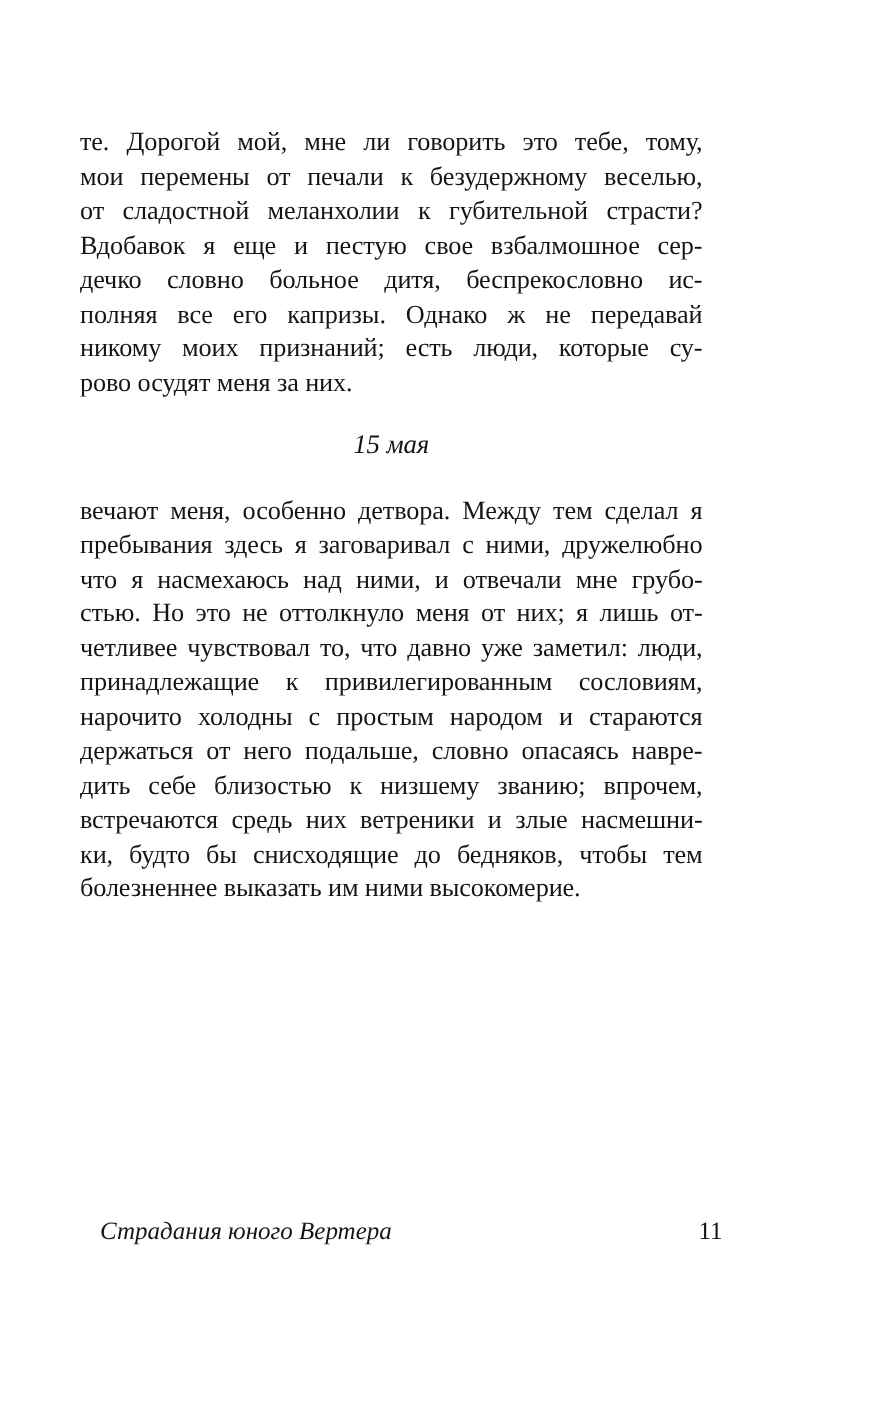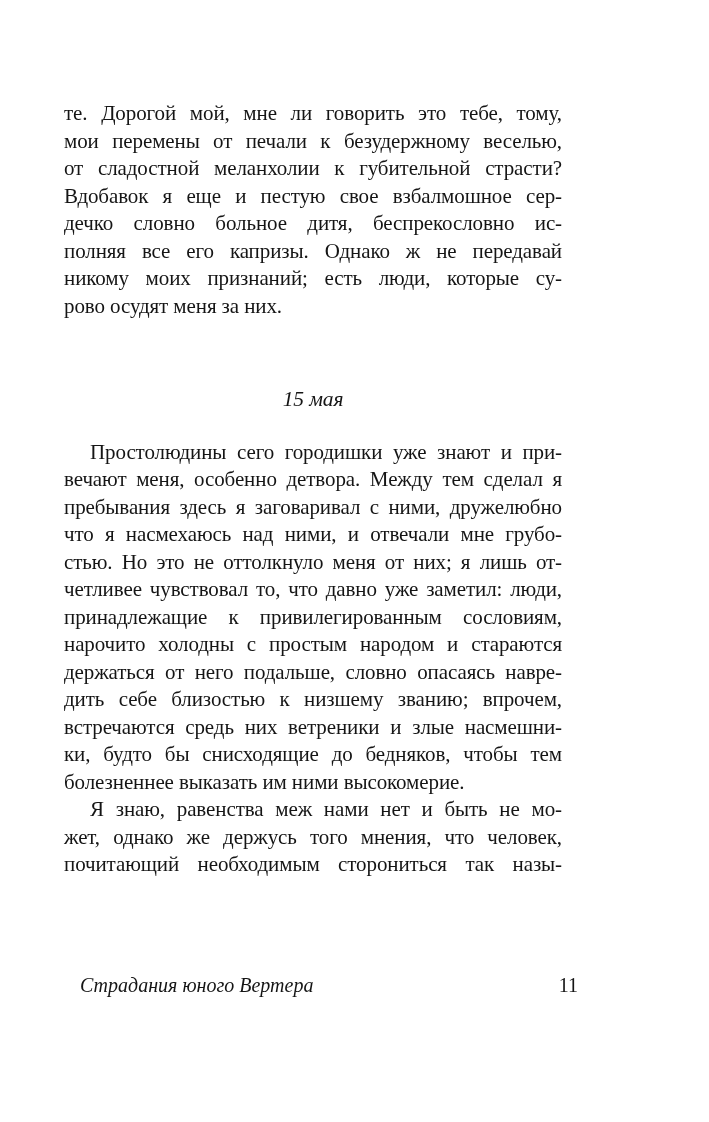--- a/index.html
+++ b/index.html
@@ -38,21 +38,21 @@
     text-align-last: left;
   }
   .tl.indent {
     text-indent: 26px;
   }
   .date-heading {
     font-style: italic;
     text-align: center;
     font-size: 21.5px;
     line-height: 27.5px;
-    margin: 66px 0 25px 0;
+    margin: 22px 0 25px 0;
   }
   .footer {
     position: absolute;
     left: 80px;
     top: 972px;
     width: 498px;
     display: flex;
     justify-content: space-between;
     align-items: center;
     font-size: 20px;
@@ -75,40 +75,34 @@
       <div class="tl">Вдобавок я еще и пестую свое взбалмошное сер-</div>
       <div class="tl">дечко словно больное дитя, беспрекословно ис-</div>
       <div class="tl">полняя все его капризы. Однако ж не передавай</div>
       <div class="tl">никому моих признаний; есть люди, которые су-</div>
       <div class="tl end">рово осудят меня за них.</div>
     </div>
 
     <div class="date-heading">15 мая</div>
 
     <div class="para">
-      <div class="tl indent">Простолюдины сего городишки уже знают и при-</div>
       <div class="tl">вечают меня, особенно детвора. Между тем сделал я</div>
       <div class="tl">пребывания здесь я заговаривал с ними, дружелюбно</div>
       <div class="tl">что я насмехаюсь над ними, и отвечали мне грубо-</div>
       <div class="tl">стью. Но это не оттолкнуло меня от них; я лишь от-</div>
       <div class="tl">четливее чувствовал то, что давно уже заметил: люди,</div>
       <div class="tl">принадлежащие к привилегированным сословиям,</div>
       <div class="tl">нарочито холодны с простым народом и стараются</div>
       <div class="tl">держаться от него подальше, словно опасаясь навре-</div>
       <div class="tl">дить себе близостью к низшему званию; впрочем,</div>
       <div class="tl">встречаются средь них ветреники и злые насмешни-</div>
       <div class="tl">ки, будто бы снисходящие до бедняков, чтобы тем</div>
       <div class="tl end">болезненнее выказать им ними высокомерие.</div>
     </div>
 
-    <div class="para">
-      <div class="tl indent">Я знаю, равенства меж нами нет и быть не мо-</div>
-      <div class="tl">жет, однако же держусь того мнения, что человек,</div>
-      <div class="tl">почитающий необходимым сторониться так назы-</div>
-    </div>
 
   </div>
 
   <div class="footer">
     <span class="running-title">Страдания юного Вертера</span>
     <span class="page-number">11</span>
   </div>
 
 </div>
 

